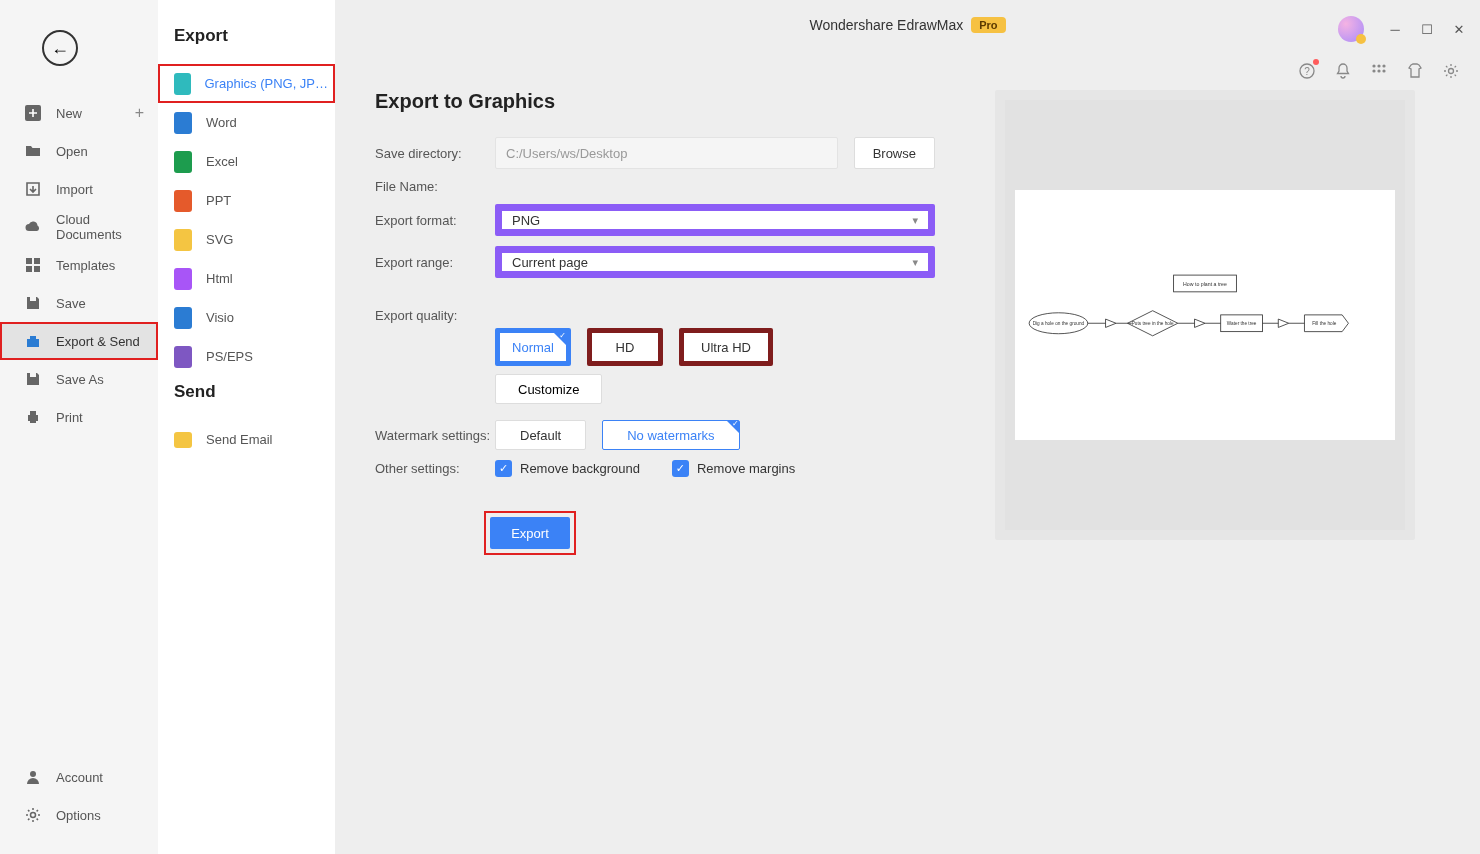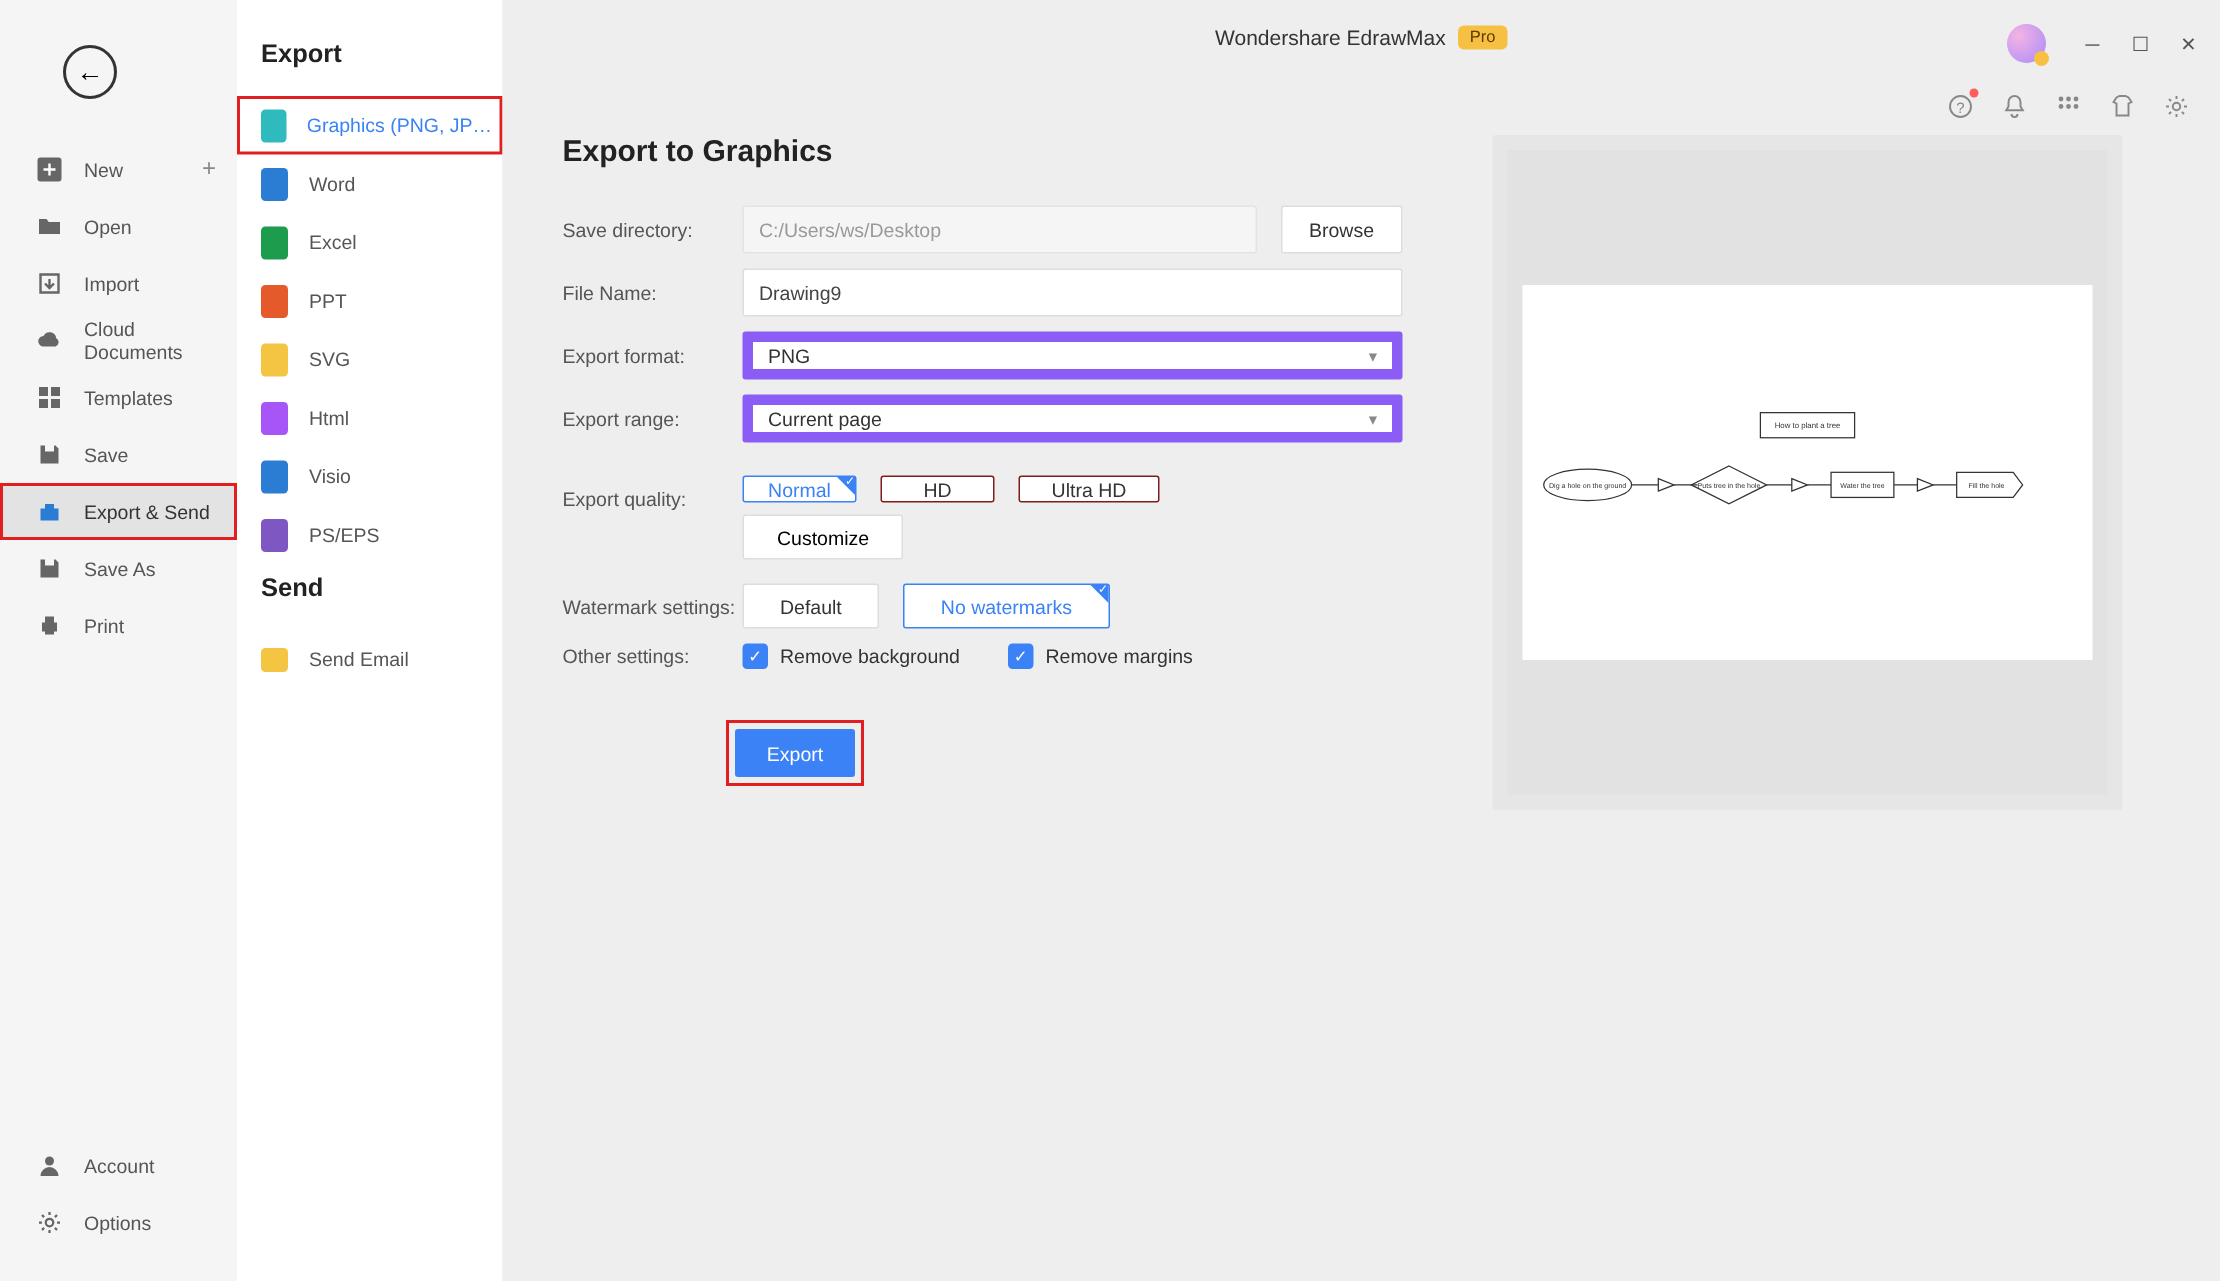--- a/index.html
+++ b/index.html
@@ -22,21 +22,21 @@
     .export-item { display: flex; align-items: center; height: 39px; padding: 0 0 0 16px; cursor: pointer; gap: 14px; color: #555; }
     .export-item.active { color: #3b82f6; }
     .export-label { white-space: nowrap; overflow: hidden; text-overflow: ellipsis; }
     
     .send-heading { font-size: 17px; font-weight: 700; padding: 24px 16px 12px 16px; color: #222; }
     
     
     .main { flex: 1; background: #eeeeee; position: relative; }
     .titlebar { height: 50px; display: flex; align-items: center; justify-content: center; position: relative; }
     .app-title { font-size: 14px; color: #333; }
-    .pro-badge { background: #f6c142; color: #5c3a00; font-size: 11px; font-weight: 400; padding: 2px 8px; border-radius: 4px; margin-left: 8px; }
+    .pro-badge { background: #f6c142; color: #5c3a00; font-size: 11px; font-weight: 700; padding: 2px 8px; border-radius: 4px; margin-left: 8px; }
     .win-controls { position: absolute; right: 10px; top: 16px; display: flex; gap: 10px; align-items: center; }
     .avatar { width: 26px; height: 26px; border-radius: 50%; background: radial-gradient(circle at 30% 30%, #f5b3e3, #a78bfa); margin-right: 10px; position: relative; }
     .avatar::after { content: ""; position: absolute; bottom: -2px; right: -2px; width: 10px; height: 10px; background: #f6c142; border-radius: 50%; }
     .win-btn { width: 22px; height: 22px; display: flex; align-items: center; justify-content: center; cursor: pointer; color: #555; font-size: 13px; }
     
     .toolbar-right { position: absolute; right: 18px; top: 60px; display: flex; gap: 14px; }
     .tool-icon { width: 22px; height: 22px; display: flex; align-items: center; justify-content: center; cursor: pointer; color: #777; position: relative; }
     .tool-icon .dot { position: absolute; top: -1px; right: -1px; width: 6px; height: 6px; background: #ff5c5c; border-radius: 50%; }
     
     .content-area { display: flex; padding: 40px 40px 0 40px; gap: 60px; }
@@ -47,21 +47,21 @@
     .form-input { flex: 1; height: 32px; padding: 0 10px; border: 1px solid #ddd; border-radius: 2px; font-size: 13px; color: #444; outline: none; }
     .form-input.readonly { background: #f5f5f5; color: #999; border-color: #e3e3e3; }
     .select-wrap { flex: 1; height: 32px; border: 7px solid #8b5cf6; border-radius: 2px; display:flex; align-items:center; padding: 0 10px; position: relative; background: #fff; cursor: pointer; }
     .select-wrap::after { content: "▾"; position: absolute; right: 10px; color: #888; font-size: 11px; }
     .browse-btn { margin-left: 16px; height: 32px; padding: 0 18px; border: 1px solid #ddd; background: #fff; border-radius: 2px; cursor: pointer; font-size: 13px; color: #333; }
     
     .quality-row { display: flex; align-items: flex-start; margin-bottom: 4px; }
     .quality-row .form-label { margin-top: 8px; }
     .quality-wrap { flex: 1; }
     .quality-opts { display: flex; gap: 16px; margin-bottom: 8px; }
-    .q-btn { width: 76px; height: 18px; border: 1px solid #7f1d1d; background: #fff; border-radius: 2px; cursor: pointer; font-size: 13px; color: #333; position: relative; display:flex; align-items:center; justify-content:center; }
+    .q-btn { width: 76px; height: 38px; border: 5px solid #7f1d1d; background: #fff; border-radius: 2px; cursor: pointer; font-size: 13px; color: #333; position: relative; display:flex; align-items:center; justify-content:center;margin-top:28px; }
     .q-btn.selected { border-color: #3b82f6; color: #3b82f6; }
     .q-btn.selected::after { content: ""; position: absolute; top: 0; right: 0; border-width: 0 12px 12px 0; border-style: solid; border-color: transparent #3b82f6 transparent transparent; }
     .q-btn.selected::before { content: "✓"; position: absolute; top: -2px; right: 0; color: #fff; font-size: 8px; z-index: 1; }
     .customize-btn { height: 30px; padding: 0 22px; border: 1px solid #ddd; background: #fff; border-radius: 2px; cursor: pointer; font-size: 13px; color: #000000; }
     
     .watermark-opts { display: flex; gap: 16px; flex: 1; }
     .w-btn { height: 30px; padding: 0 24px; border: 1px solid #ddd; background: #fff; border-radius: 2px; cursor: pointer; font-size: 13px; color: #333; position: relative; display:flex; align-items:center; justify-content:center; }
     .w-btn.selected { border-color: #3b82f6; color: #3b82f6; }
     .w-btn.selected::after { content: ""; position: absolute; top: 0; right: 0; border-width: 0 12px 12px 0; border-style: solid; border-color: transparent #3b82f6 transparent transparent; }
     .w-btn.selected::before { content: "✓"; position: absolute; top: -2px; right: 0; color: #fff; font-size: 8px; z-index: 1; }
@@ -289,21 +289,20 @@
         <h1 class="page-heading">Export to Graphics</h1>
         
         <div class="form-row">
           <div class="form-label">Save directory:</div>
           <input class="form-input readonly" readonly="" value="C:/Users/ws/Desktop" style="">
           <button class="browse-btn">Browse</button>
         </div>
         
         <div class="form-row">
           <div class="form-label">File Name:</div>
-          <input class="form-input" value="Drawing9" style="">
         </div>
         
         <div class="form-row">
           <div class="form-label">Export format:</div>
           <div class="select-wrap">
             <span>PNG</span>
           </div>
         </div>
         
         <div class="form-row">

